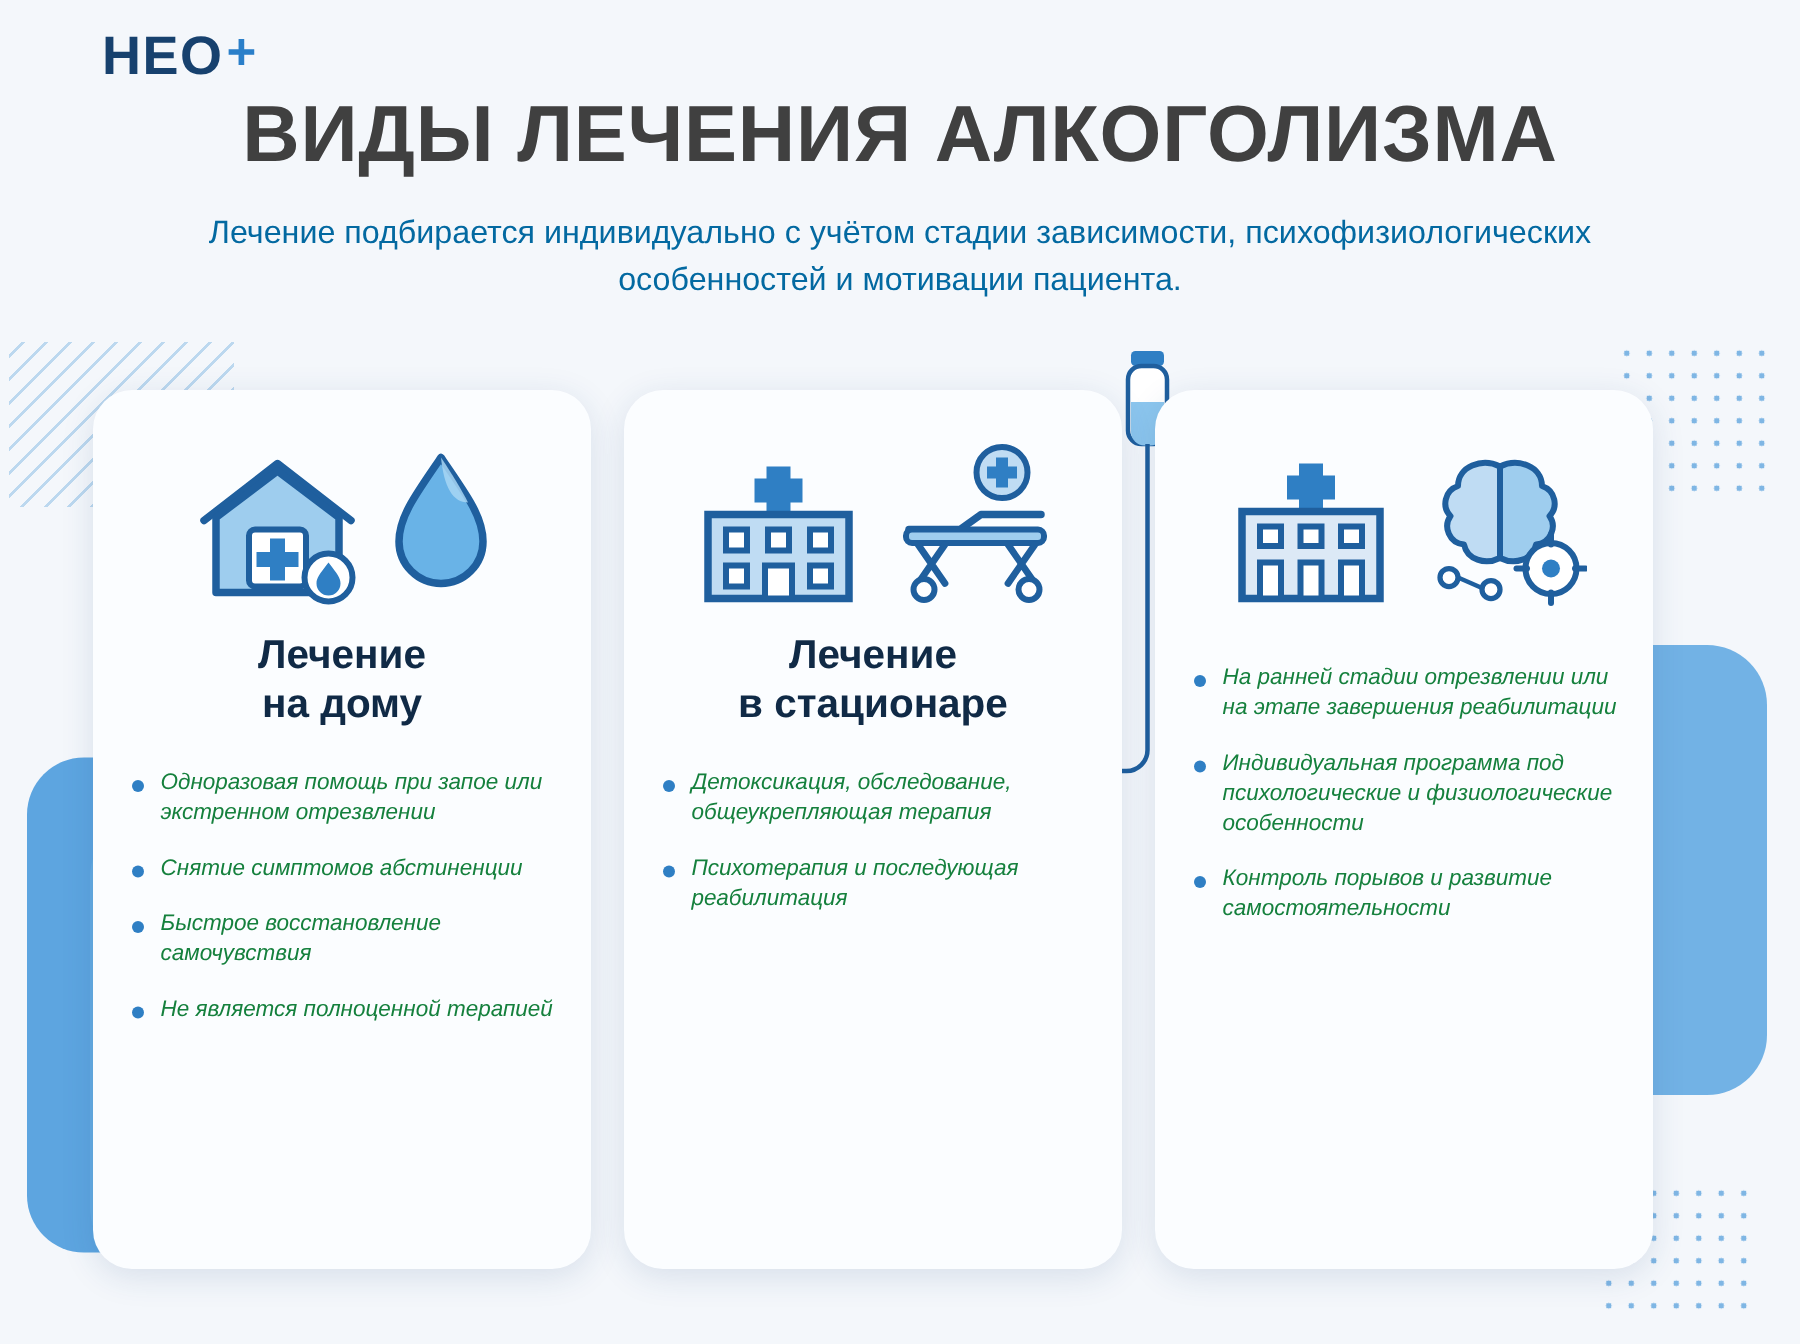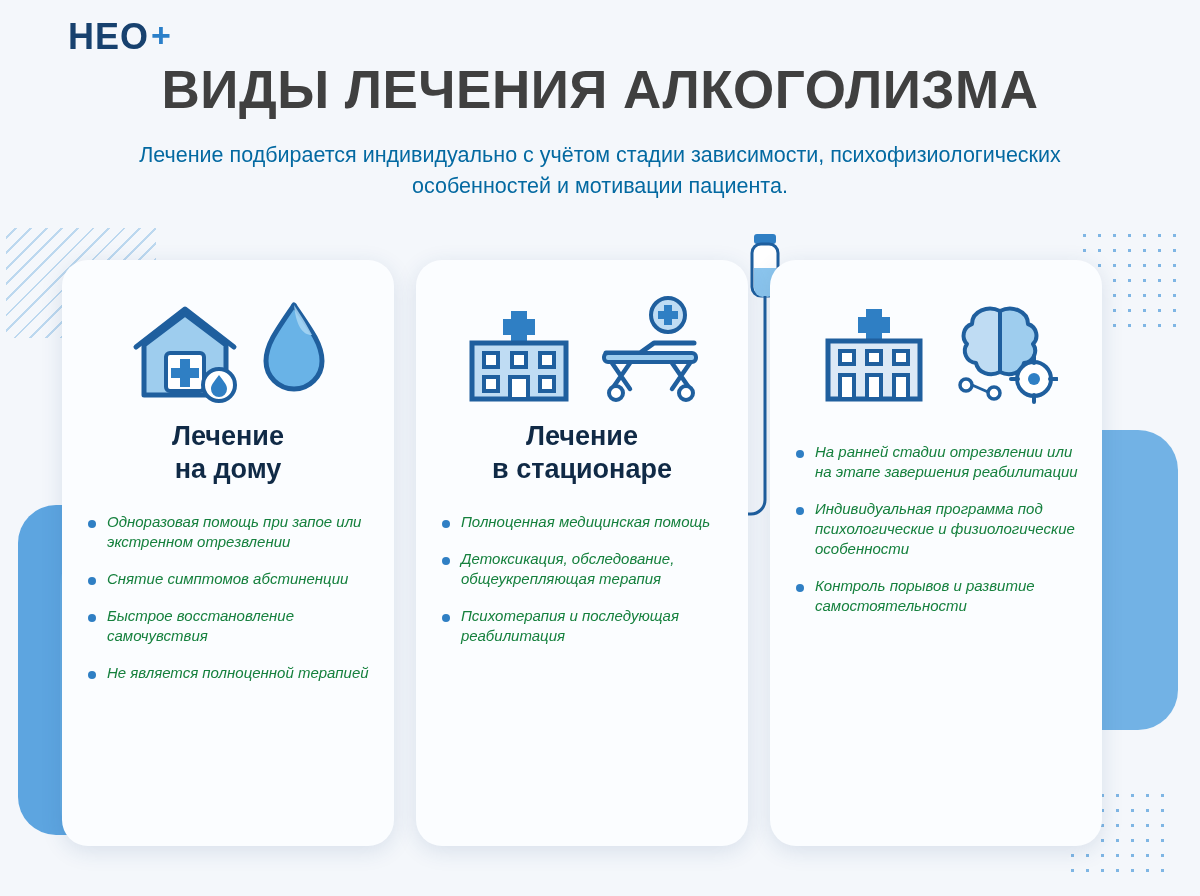--- a/index.html
+++ b/index.html
@@ -233,21 +233,20 @@
           <path d="M10 60 h34 l14 -10 h40" fill="none" stroke="#1f5f9e" stroke-width="5" stroke-linecap="round" stroke-linejoin="round"></path>
           <rect x="8" y="60" width="92" height="9" rx="4" fill="#9ecdee" stroke="#1f5f9e" stroke-width="4"></rect>
           <path d="M16 70 L34 96 M94 70 L76 96 M34 70 L16 96 M76 70 L94 96" stroke="#1f5f9e" stroke-width="4.5" stroke-linecap="round"></path>
           <circle cx="20" cy="100" r="7" fill="#ffffff" stroke="#1f5f9e" stroke-width="4"></circle>
           <circle cx="90" cy="100" r="7" fill="#ffffff" stroke="#1f5f9e" stroke-width="4"></circle>
         </svg>
       </div>
       <div class="card-title">Лечение
 в стационаре</div>
       <ul class="bullets">
-        <li>Полноценная медицинская помощь</li>
         <li>Детоксикация, обследование, общеукрепляющая терапия</li>
         <li>Психотерапия и последующая реабилитация</li>
       </ul>
     </div>
 
     <div class="card">
       <div class="card-icons">
         <svg width="120" height="116" viewBox="0 0 120 116">
           <path d="M52 16 h16 v8 h8 v16 h-8 v8 h-16 v-8 h-8 V24 h8 z" fill="#2f7fc4"></path>
           <rect x="14" y="48" width="92" height="58" fill="#dce9f6" stroke="#1f5f9e" stroke-width="5"></rect>

